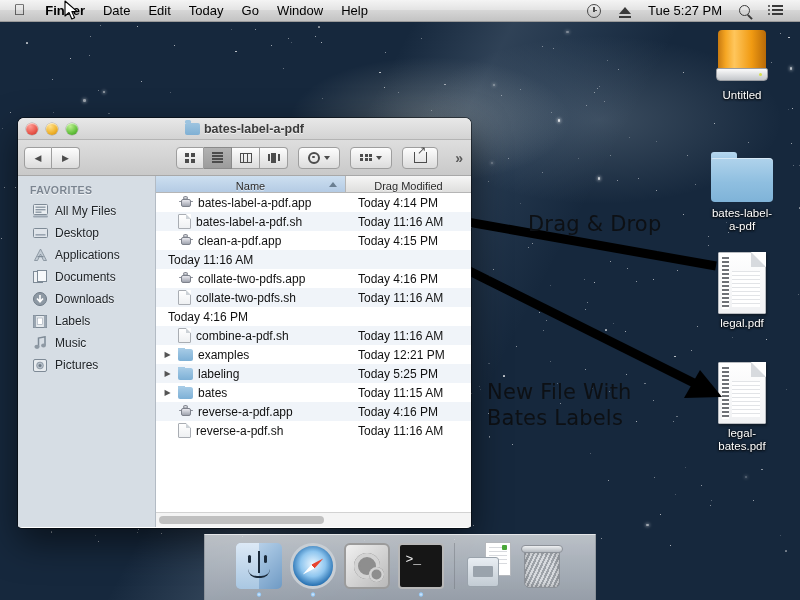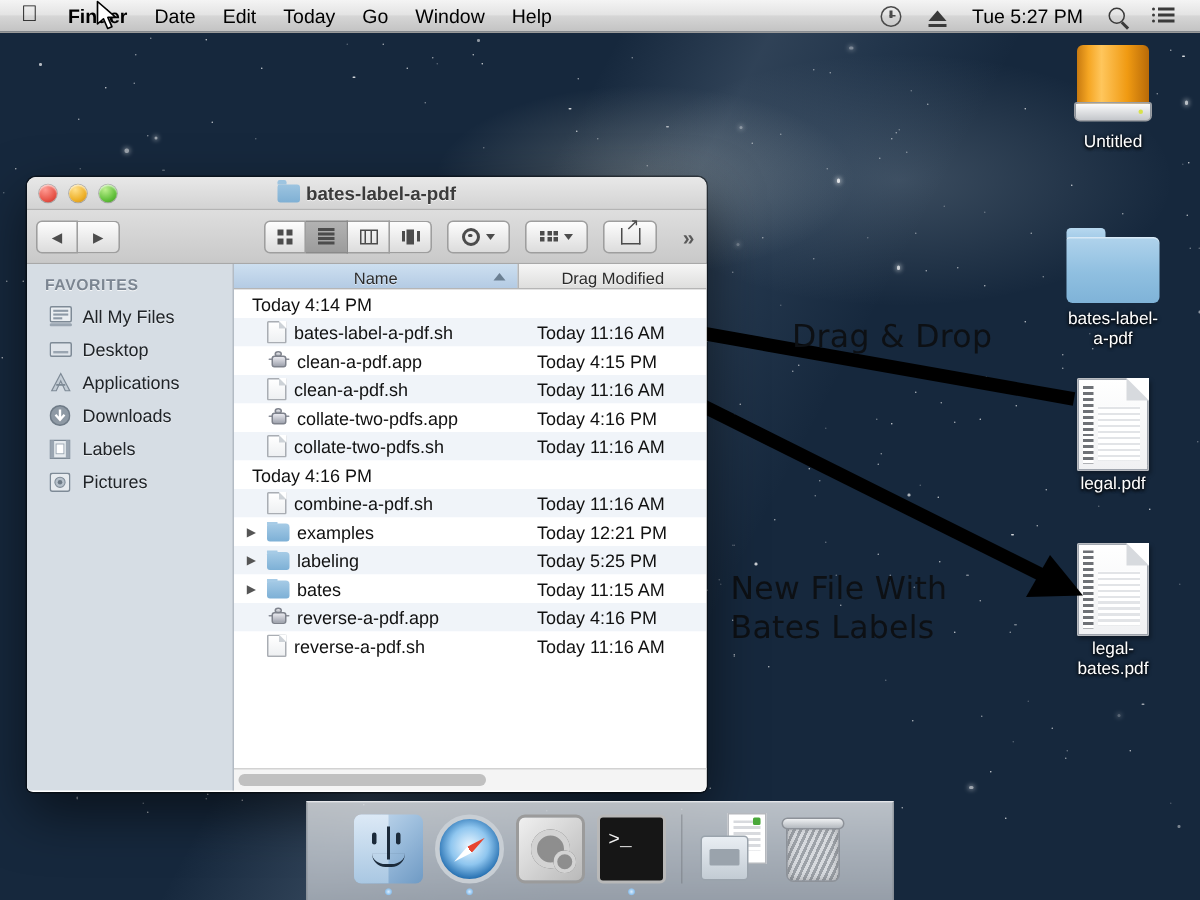--- a/index.html
+++ b/index.html
@@ -790,20 +790,29 @@
       <div class="sb-item">
         <span class="sb-ic">
           <svg width="15" height="14" viewBox="0 0 15 14">
               <path d="M7.5 1 L13.5 12.5 L10.5 12.5 L7.5 6 L4.5 12.5 L1.5 12.5 Z" fill="#c3ccd5" stroke="#7e8a96" stroke-width="0.8"></path>
               <rect x="4.5" y="8" width="6" height="1.2" fill="#7e8a96"></rect>
             </svg>
         </span>
         <span class="sb-label">Applications</span>
       </div>
 
+      <div class="sb-item">
+        <span class="sb-ic">
+          <svg width="15" height="14" viewBox="0 0 15 14">
+              <rect x="0.5" y="1.5" width="9" height="11" fill="#eef1f4" stroke="#7e8a96"></rect>
+              <rect x="4.5" y="0.5" width="9" height="11" fill="#f7f9fb" stroke="#7e8a96"></rect>
+            </svg>
+        </span>
+        <span class="sb-label">Documents</span>
+      </div>
 
       <div class="sb-item">
         <span class="sb-ic">
           <svg width="14" height="14" viewBox="0 0 14 14">
               <circle cx="7" cy="7" r="6.5" fill="#8e99a4" stroke="#6e7a86"></circle>
               <path d="M7 3 L7 8.5 M4 6.5 L7 9.8 L10 6.5" stroke="#fff" stroke-width="1.6" fill="none"></path>
             </svg>
         </span>
         <span class="sb-label">Downloads</span>
       </div>
@@ -813,20 +822,30 @@
           <svg width="14" height="13" viewBox="0 0 14 13">
               <rect x="0.5" y="0.5" width="13" height="12" fill="#e7ebef" stroke="#7e8a96"></rect>
               <rect x="0.5" y="0.5" width="2.6" height="12" fill="#9aa5b1"></rect>
               <rect x="10.9" y="0.5" width="2.6" height="12" fill="#9aa5b1"></rect>
               <rect x="4.4" y="3" width="5.2" height="6.5" fill="#fff" stroke="#9aa5b1" stroke-width="0.6"></rect>
             </svg>
         </span>
         <span class="sb-label">Labels</span>
       </div>
 
+      <div class="sb-item">
+        <span class="sb-ic">
+          <svg width="13" height="14" viewBox="0 0 13 14">
+              <path d="M4.5 10.5 L4.5 2 L11 0.8 L11 9.2" stroke="#7e8a96" stroke-width="1.5" fill="none"></path>
+              <ellipse cx="3" cy="10.8" rx="2.6" ry="2.1" fill="#8e99a4"></ellipse>
+              <ellipse cx="9.5" cy="9.5" rx="2.4" ry="2" fill="#8e99a4"></ellipse>
+            </svg>
+        </span>
+        <span class="sb-label">Music</span>
+      </div>
 
       <div class="sb-item">
         <span class="sb-ic">
           <svg width="14" height="13" viewBox="0 0 14 13">
               <rect x="0.5" y="0.5" width="13" height="12" rx="1.5" fill="#e7ebef" stroke="#7e8a96"></rect>
               <circle cx="7" cy="6.5" r="3.4" fill="#b6c0ca" stroke="#7e8a96" stroke-width="0.7"></circle>
               <circle cx="7" cy="6.5" r="1.5" fill="#6e7a86"></circle>
             </svg>
         </span>
         <span class="sb-label">Pictures</span>
@@ -838,20 +857,29 @@
         <div class="col name">
           <span>Name</span>
           <span class="sort-tri"></span>
         </div>
         <div class="col date">
           <span>Drag Modified</span>
         </div>
       </div>
       <div id="rows">
           <div class="row">
+            <div class="cell-name">
+              <span class="disclose"></span>
+              <span class="f-ic ic-app">
+                <span class="arm"></span>
+                <span class="head"></span>
+                <span class="body"></span>
+              </span>
+              <span>bates-label-a-pdf.app</span>
+            </div>
             <div class="cell-date">Today 4:14 PM</div>
           </div>
           <div class="row">
             <div class="cell-name">
               <span class="disclose"></span>
               <span class="f-ic ic-doc"></span>
               <span>bates-label-a-pdf.sh</span>
             </div>
             <div class="cell-date">Today 11:16 AM</div>
           </div>
@@ -861,25 +889,20 @@
               <span class="f-ic ic-app">
                 <span class="arm"></span>
                 <span class="head"></span>
                 <span class="body"></span>
               </span>
               <span>clean-a-pdf.app</span>
             </div>
             <div class="cell-date">Today 4:15 PM</div>
           </div>
           <div class="row">
-            <div class="cell-name">
-              <span class="disclose"></span>
-              <span class="f-ic ic-doc"></span>
-              <span>clean-a-pdf.sh</span>
-            </div>
             <div class="cell-date">Today 11:16 AM</div>
           </div>
           <div class="row">
             <div class="cell-name">
               <span class="disclose"></span>
               <span class="f-ic ic-app">
                 <span class="arm"></span>
                 <span class="head"></span>
                 <span class="body"></span>
               </span>

